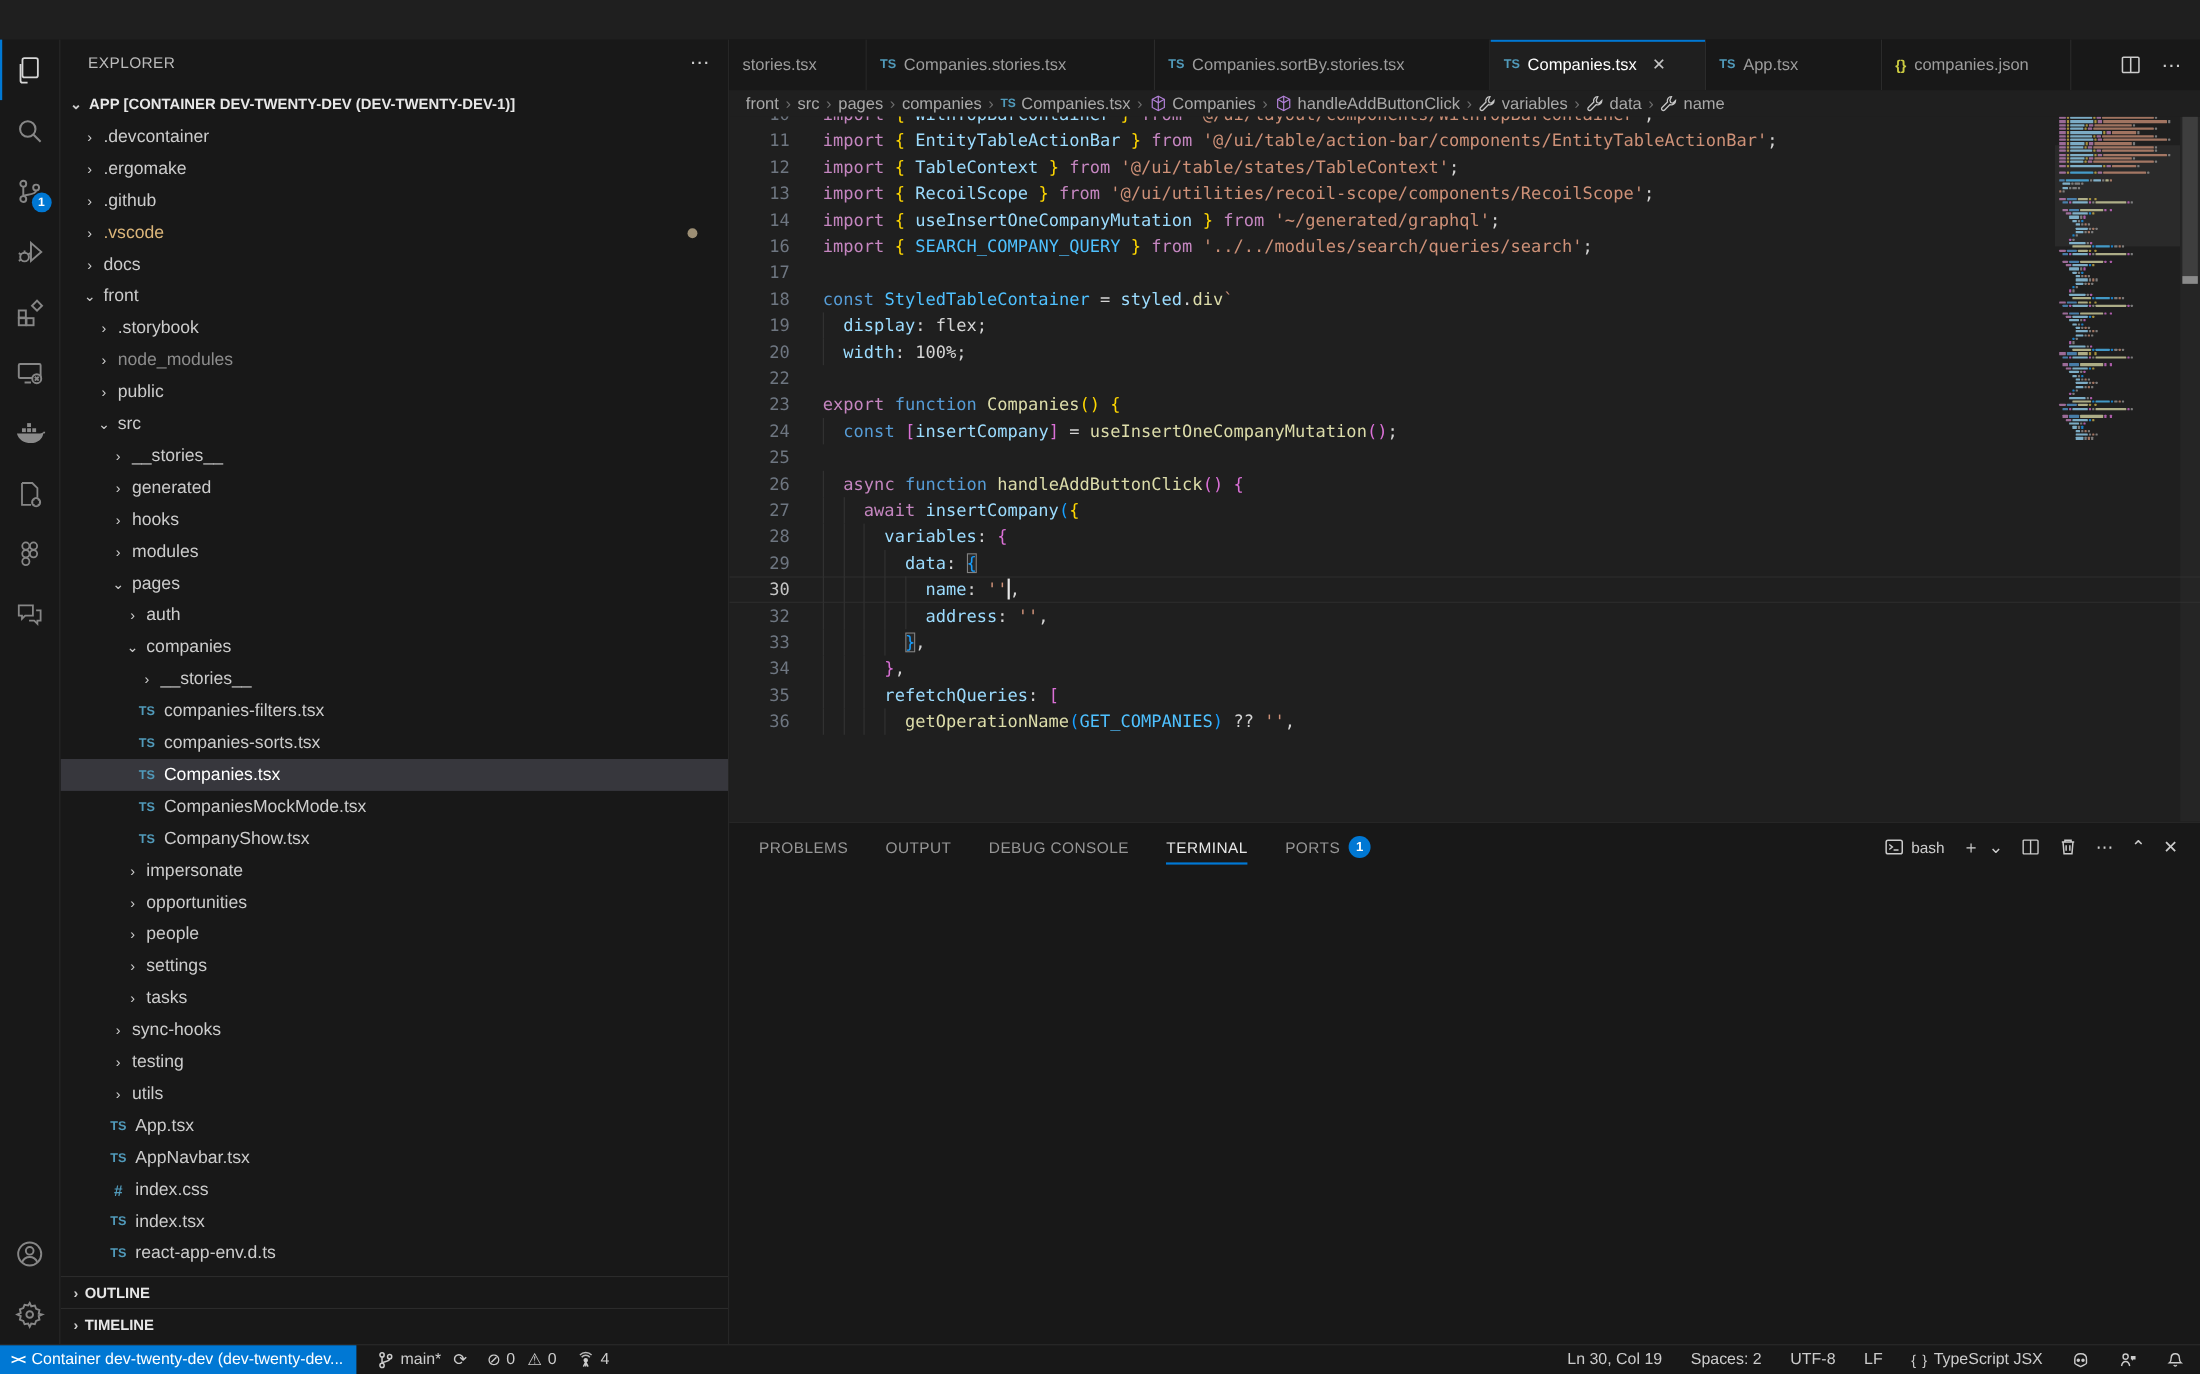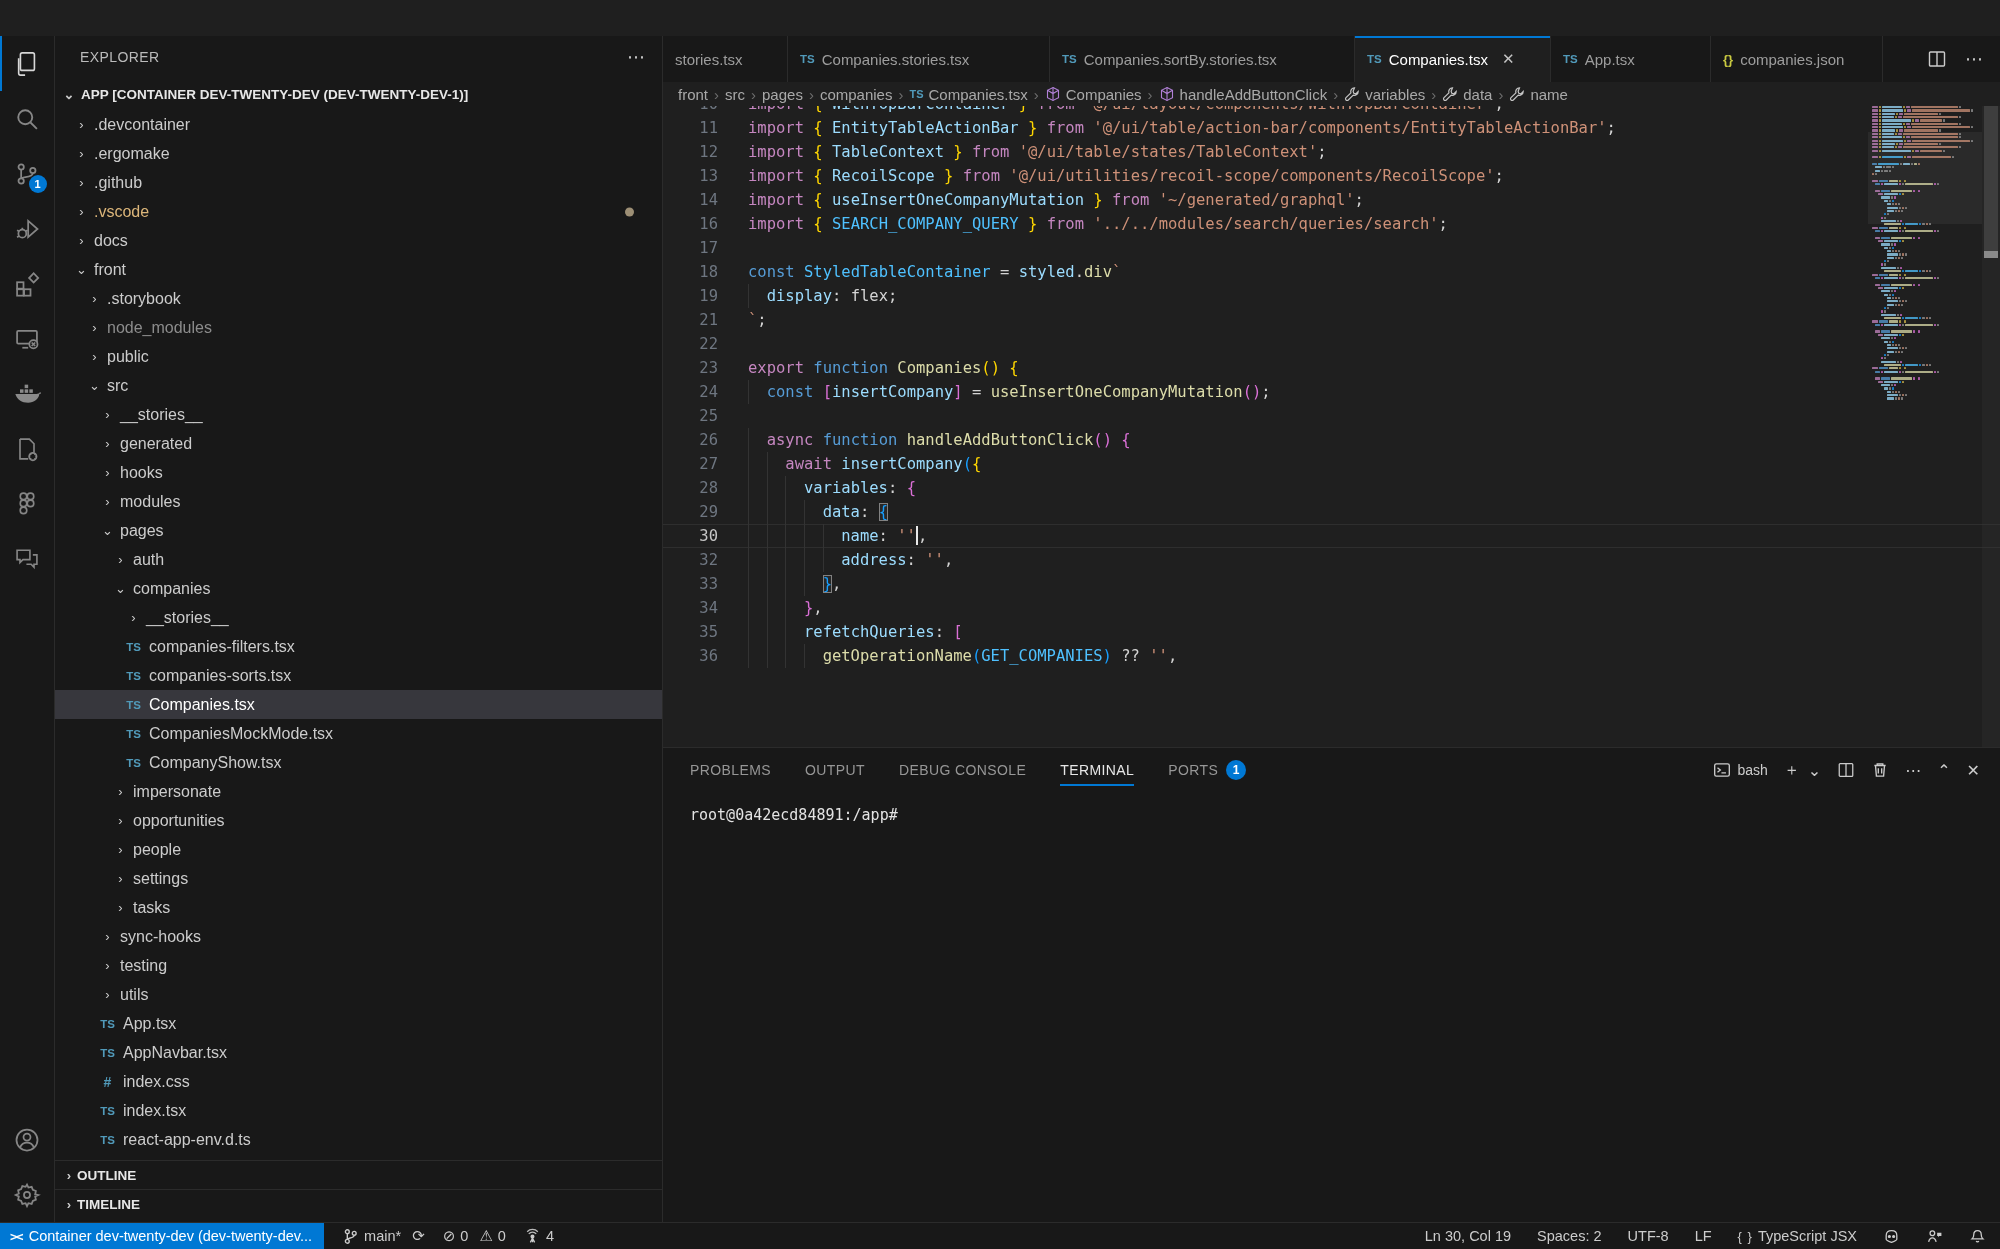--- a/index.html
+++ b/index.html
@@ -536,21 +536,21 @@
     <div id="code-lines">
         <div class="cl"><span class="ln">10</span><span class="tk-k">import </span><span class="tk-b1">{ </span><span class="tk-v">WithTopBarContainer</span><span class="tk-b1"> }</span><span class="tk-k"> from </span><span class="tk-s">'@/ui/layout/components/WithTopBarContainer'</span><span class="tk-w">;</span></div>
         <div class="cl"><span class="ln">11</span><span class="tk-k">import </span><span class="tk-b1">{ </span><span class="tk-v">EntityTableActionBar</span><span class="tk-b1"> }</span><span class="tk-k"> from </span><span class="tk-s">'@/ui/table/action-bar/components/EntityTableActionBar'</span><span class="tk-w">;</span></div>
         <div class="cl"><span class="ln">12</span><span class="tk-k">import </span><span class="tk-b1">{ </span><span class="tk-v">TableContext</span><span class="tk-b1"> }</span><span class="tk-k"> from </span><span class="tk-s">'@/ui/table/states/TableContext'</span><span class="tk-w">;</span></div>
         <div class="cl"><span class="ln">13</span><span class="tk-k">import </span><span class="tk-b1">{ </span><span class="tk-v">RecoilScope</span><span class="tk-b1"> }</span><span class="tk-k"> from </span><span class="tk-s">'@/ui/utilities/recoil-scope/components/RecoilScope'</span><span class="tk-w">;</span></div>
         <div class="cl"><span class="ln">14</span><span class="tk-k">import </span><span class="tk-b1">{ </span><span class="tk-v">useInsertOneCompanyMutation</span><span class="tk-b1"> }</span><span class="tk-k"> from </span><span class="tk-s">'~/generated/graphql'</span><span class="tk-w">;</span></div>
         <div class="cl"><span class="ln">16</span><span class="tk-k">import </span><span class="tk-b1">{ </span><span class="tk-c">SEARCH_COMPANY_QUERY</span><span class="tk-b1"> }</span><span class="tk-k"> from </span><span class="tk-s">'../../modules/search/queries/search'</span><span class="tk-w">;</span></div>
         <div class="cl"><span class="ln">17</span></div>
         <div class="cl"><span class="ln">18</span><span class="tk-d">const </span><span class="tk-c">StyledTableContainer</span><span class="tk-w"> = </span><span class="tk-v">styled</span><span class="tk-w">.</span><span class="tk-f">div</span><span class="tk-s">`</span></div>
         <div class="cl"><span class="ln">19</span><span class="tk-g"></span><span class="tk-v">display</span><span class="tk-w">: </span><span class="tk-w">flex</span><span class="tk-w">;</span></div>
-        <div class="cl"><span class="ln">21</span><span class="tk-s">`</span><span class="tk-w">;</span></div>
+        <div class="cl"><span class="ln">20</span><span class="tk-g"></span><span class="tk-v">width</span><span class="tk-w">: </span><span class="tk-w">100%</span><span class="tk-w">;</span></div>
         <div class="cl"><span class="ln">22</span></div>
         <div class="cl"><span class="ln">23</span><span class="tk-k">export </span><span class="tk-d">function </span><span class="tk-f">Companies</span><span class="tk-b1">()</span><span class="tk-w"> </span><span class="tk-b1">{</span></div>
         <div class="cl"><span class="ln">24</span><span class="tk-g"></span><span class="tk-d">const </span><span class="tk-b2">[</span><span class="tk-v">insertCompany</span><span class="tk-b2">]</span><span class="tk-w"> = </span><span class="tk-f">useInsertOneCompanyMutation</span><span class="tk-b2">()</span><span class="tk-w">;</span></div>
         <div class="cl"><span class="ln">25</span></div>
         <div class="cl"><span class="ln">26</span><span class="tk-g"></span><span class="tk-k">async </span><span class="tk-d">function </span><span class="tk-f">handleAddButtonClick</span><span class="tk-b2">()</span><span class="tk-w"> </span><span class="tk-b2">{</span></div>
         <div class="cl"><span class="ln">27</span><span class="tk-g"></span><span class="tk-g"></span><span class="tk-k">await </span><span class="tk-v">insertCompany</span><span class="tk-b3">(</span><span class="tk-b1">{</span></div>
         <div class="cl"><span class="ln">28</span><span class="tk-g"></span><span class="tk-g"></span><span class="tk-g"></span><span class="tk-v">variables</span><span class="tk-w">: </span><span class="tk-b2">{</span></div>
         <div class="cl"><span class="ln">29</span><span class="tk-g"></span><span class="tk-g"></span><span class="tk-g"></span><span class="tk-g"></span><span class="tk-v">data</span><span class="tk-w">: </span><span class="tk-b3 tk-m">{</span></div>
         <div class="cl cur-line"><span class="ln">30</span><span class="tk-g"></span><span class="tk-g"></span><span class="tk-g"></span><span class="tk-g"></span><span class="tk-g"></span><span class="tk-v">name</span><span class="tk-w">: </span><span class="tk-s">''</span><span class="caret"></span><span class="tk-w">,</span></div>
         <div class="cl"><span class="ln">32</span><span class="tk-g"></span><span class="tk-g"></span><span class="tk-g"></span><span class="tk-g"></span><span class="tk-g"></span><span class="tk-v">address</span><span class="tk-w">: </span><span class="tk-s">''</span><span class="tk-w">,</span></div>
@@ -1339,23 +1339,20 @@
           <svg viewBox="0 0 16 16">
             <g fill="none" stroke="#cccccc" stroke-width="1.2">
               <path d="M5.5 4V2.5h5V4 M3 4h10 M4 4l.8 9.5h6.4L12 4 M6.5 6.5v4.5 M9.5 6.5v4.5"></path>
             </g>
           </svg>
           <span class="pa-glyph">⋯</span>
           <span class="pa-glyph">⌃</span>
           <span class="pa-glyph">✕</span>
         </div>
       </div>
-    <div id="terminal-body">
-      <span>root@0a42ecd84891:/app#</span>
-    </div>
   </div>
 
   <div id="statusbar">
     <div id="remote">
       <span class="rico">&gt;&lt;</span>
       <span>Container dev-twenty-dev (dev-twenty-dev...</span>
     </div>
     <div class="sb-item">
       <svg viewBox="0 0 16 16">
           <g fill="none" stroke="#cccccc" stroke-width="1.3">

